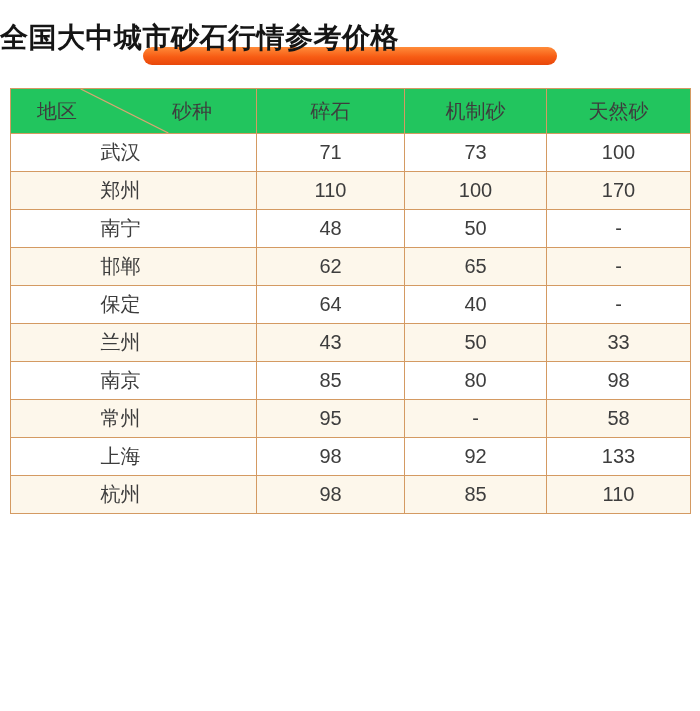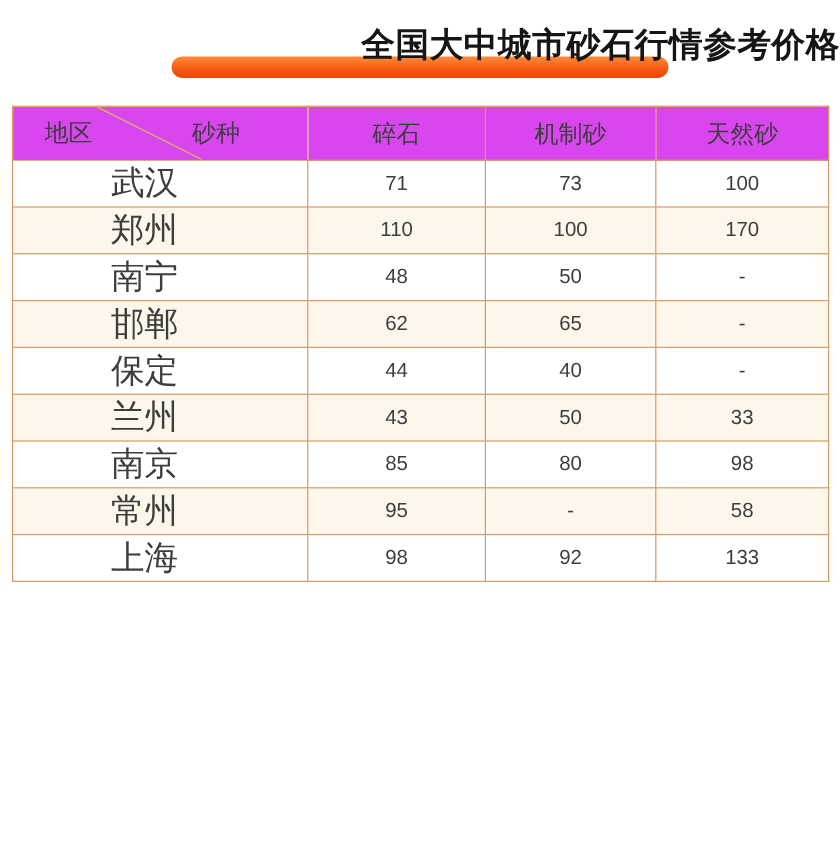--- a/index.html
+++ b/index.html
@@ -30,21 +30,21 @@
     width: 414px;
     height: 18px;
     border-radius: 10px;
     background: linear-gradient(180deg, #ff8c3a 0%, #f75c14 55%, #e8470b 100%);
     z-index: 0;
   }
   .title-text {
     position: relative;
     z-index: 1;
     padding-top: 21px;
-    text-align: right;
+    text-align: left;
     font-size: 28px;
     line-height: 34px;
     font-weight: 900;
     color: #151515;
     letter-spacing: 0.5px;
   }
 
   
   table.price-table {
     margin: 0 10px;
@@ -55,32 +55,32 @@
   .price-table th,
   .price-table td {
     border: 1px solid #d49a62;
     text-align: center;
     vertical-align: middle;
     color: #3d3d3d;
     padding: 0;
   }
   .price-table thead tr { height: 45px; }
   .price-table thead th {
-    background: #d946ef;
+    background: #22c55e;
     font-size: 20px;
     font-weight: 400;
   }
   .price-table tbody tr { height: 38px; background: #ffffff; }
   .price-table tbody tr:nth-child(even) { background: #fdf7eb; }
   .price-table tbody td.city-cell {
-    font-size: 28px;
+    font-size: 20px;
     padding-right: 26px;
   }
   .price-table tbody td.price-cell {
-    font-size: 17px;
+    font-size: 20px;
   }
 
   
   th.corner-cell {
     position: relative;
     background: #fae8e0;
   }
   .corner-svg {
     position: absolute;
     top: 0; left: 0;
@@ -89,21 +89,21 @@
   .corner-label-left {
     position: absolute;
     left: 26px;
     top: 50%;
     transform: translateY(-50%);
     font-size: 20px;
     color: #3d3d3d;
   }
   .corner-label-right {
     position: absolute;
-    right: 56px;
+    right: 44px;
     top: 50%;
     transform: translateY(-50%);
     font-size: 20px;
     color: #3d3d3d;
   }
 </style>
 </head>
 <body>
 
 <div class="page">
@@ -154,21 +154,21 @@
         <td class="price-cell">-</td>
       </tr>
       <tr>
         <td class="city-cell">邯郸</td>
         <td class="price-cell">62</td>
         <td class="price-cell">65</td>
         <td class="price-cell">-</td>
       </tr>
       <tr>
         <td class="city-cell">保定</td>
-        <td class="price-cell">44</td>
+        <td class="price-cell">64</td>
         <td class="price-cell">40</td>
         <td class="price-cell">-</td>
       </tr>
       <tr>
         <td class="city-cell">兰州</td>
         <td class="price-cell">43</td>
         <td class="price-cell">50</td>
         <td class="price-cell">33</td>
       </tr>
       <tr>
@@ -182,16 +182,22 @@
         <td class="price-cell">95</td>
         <td class="price-cell">-</td>
         <td class="price-cell">58</td>
       </tr>
       <tr>
         <td class="city-cell">上海</td>
         <td class="price-cell">98</td>
         <td class="price-cell">92</td>
         <td class="price-cell">133</td>
       </tr>
+      <tr>
+        <td class="city-cell">杭州</td>
+        <td class="price-cell">98</td>
+        <td class="price-cell">85</td>
+        <td class="price-cell">110</td>
+      </tr>
     </tbody>
   </table>
 
 </div>
 
 </body></html>

